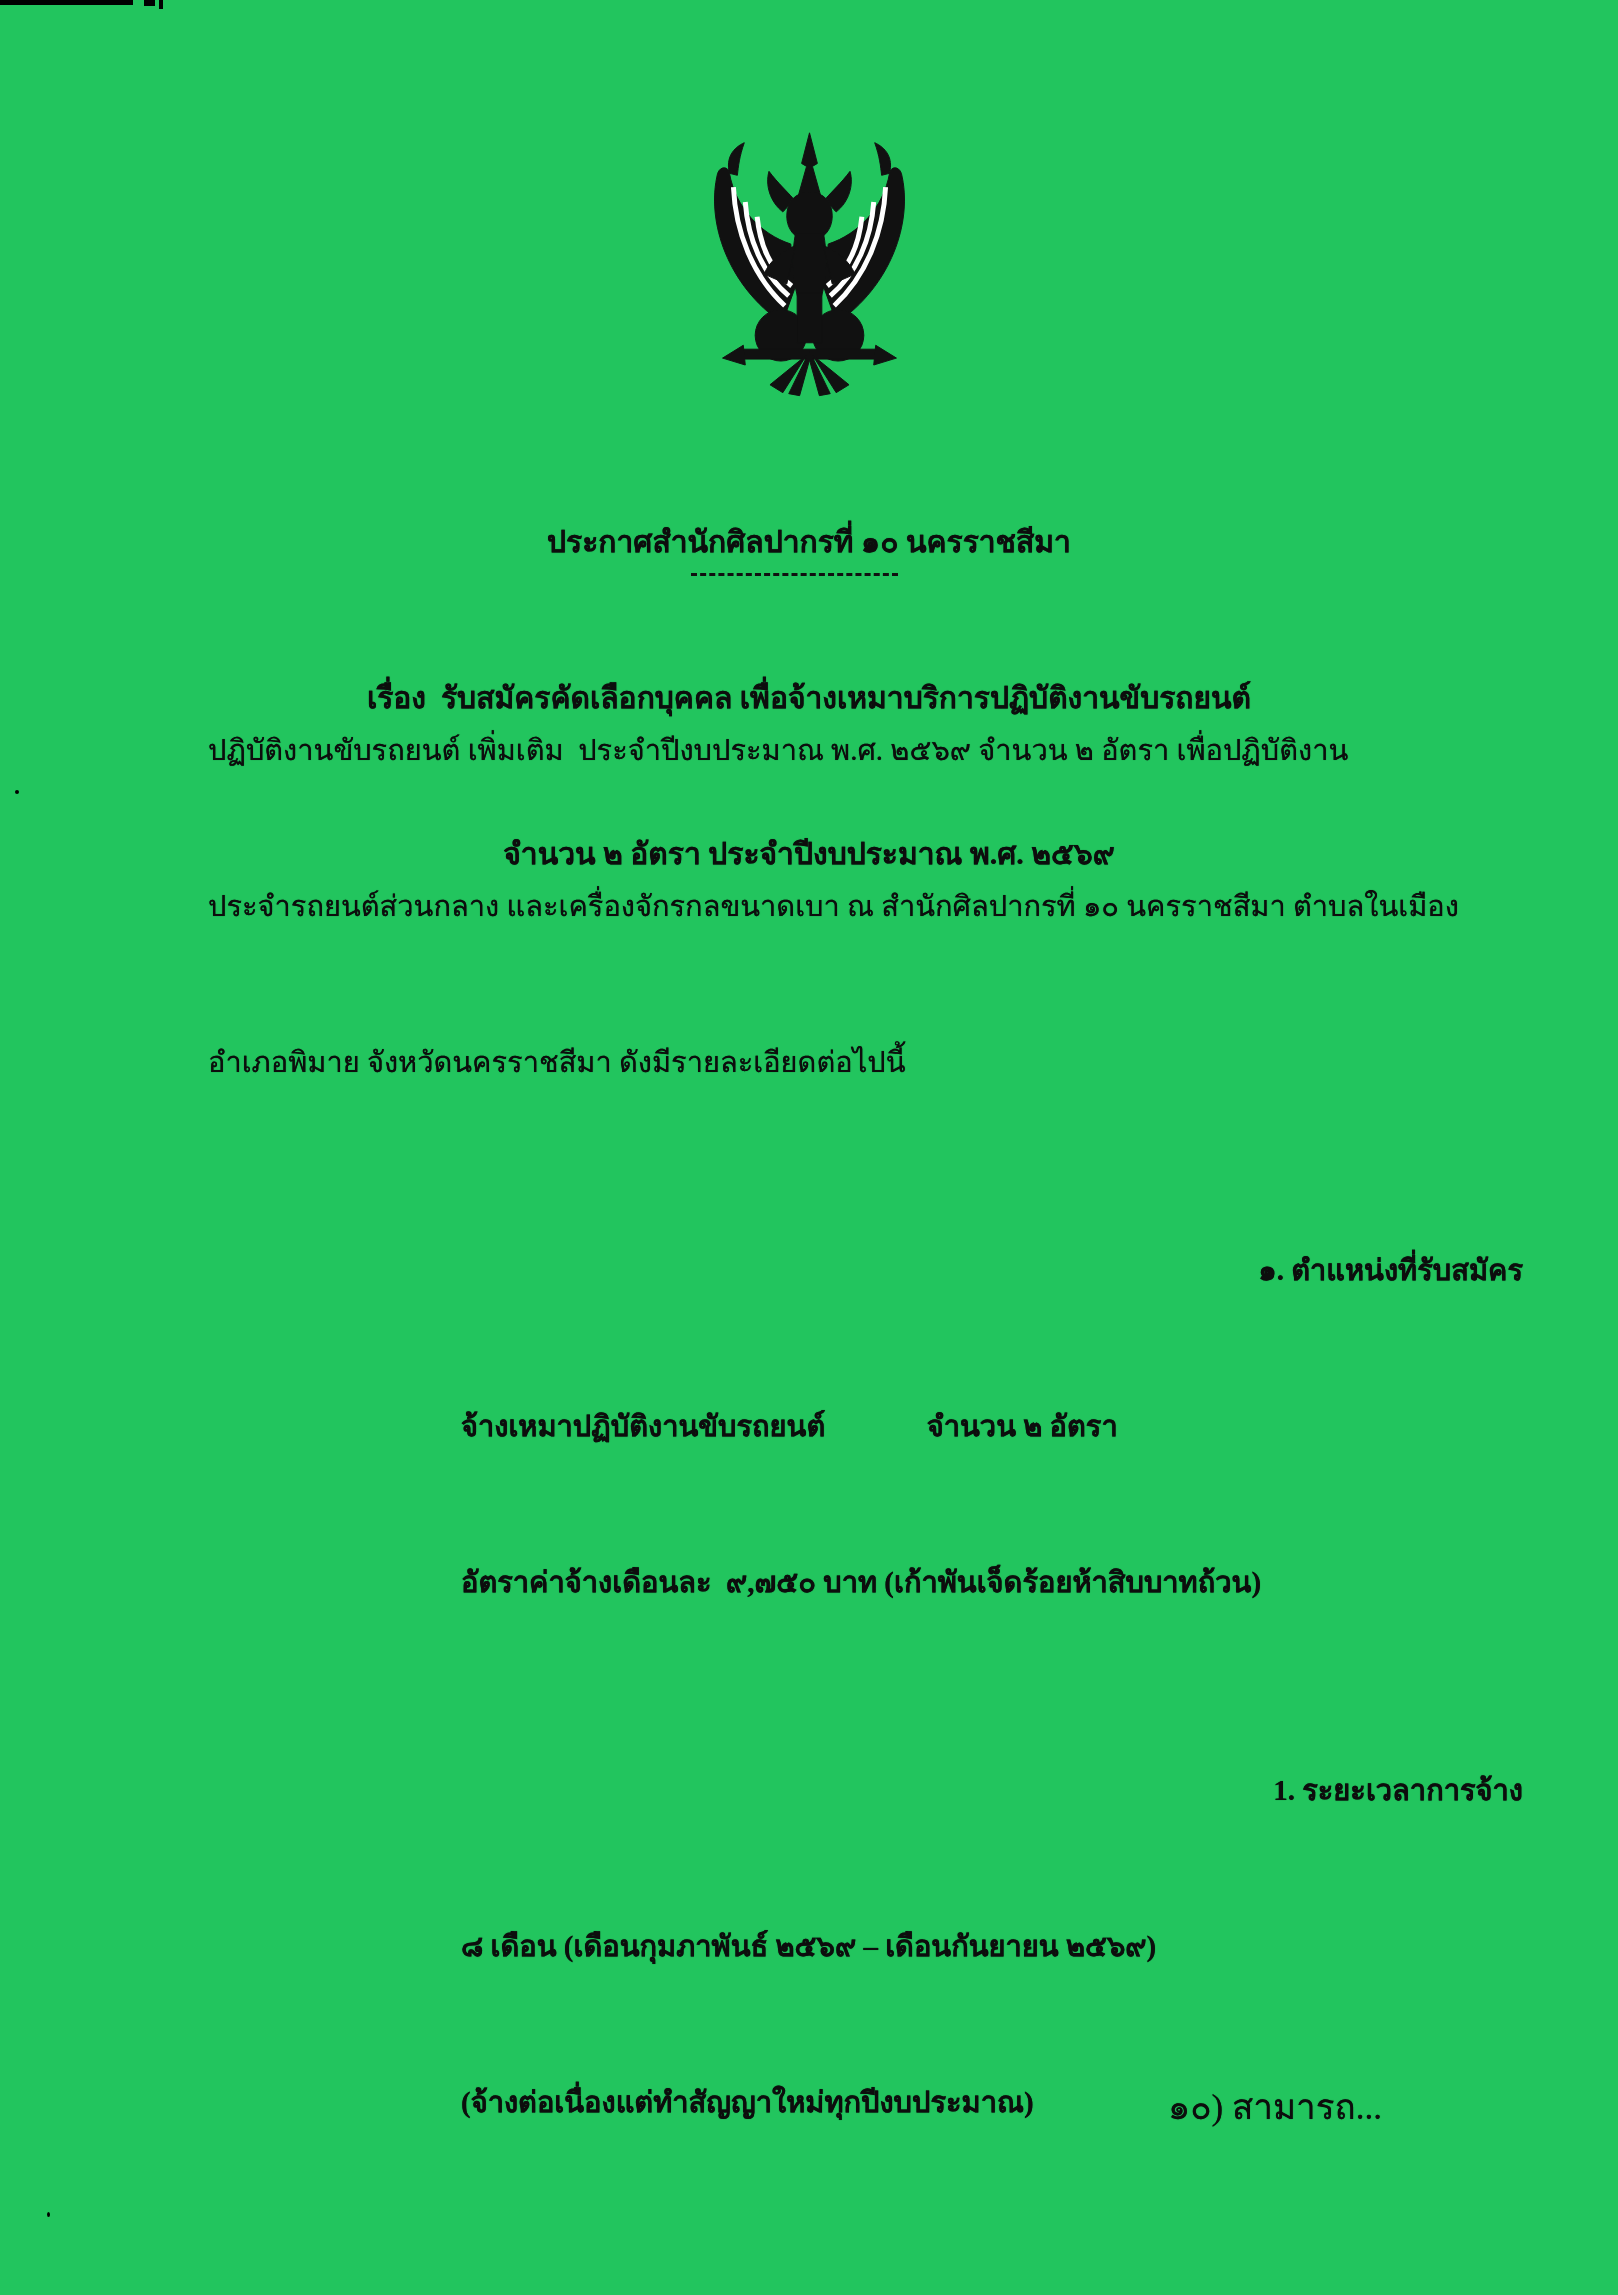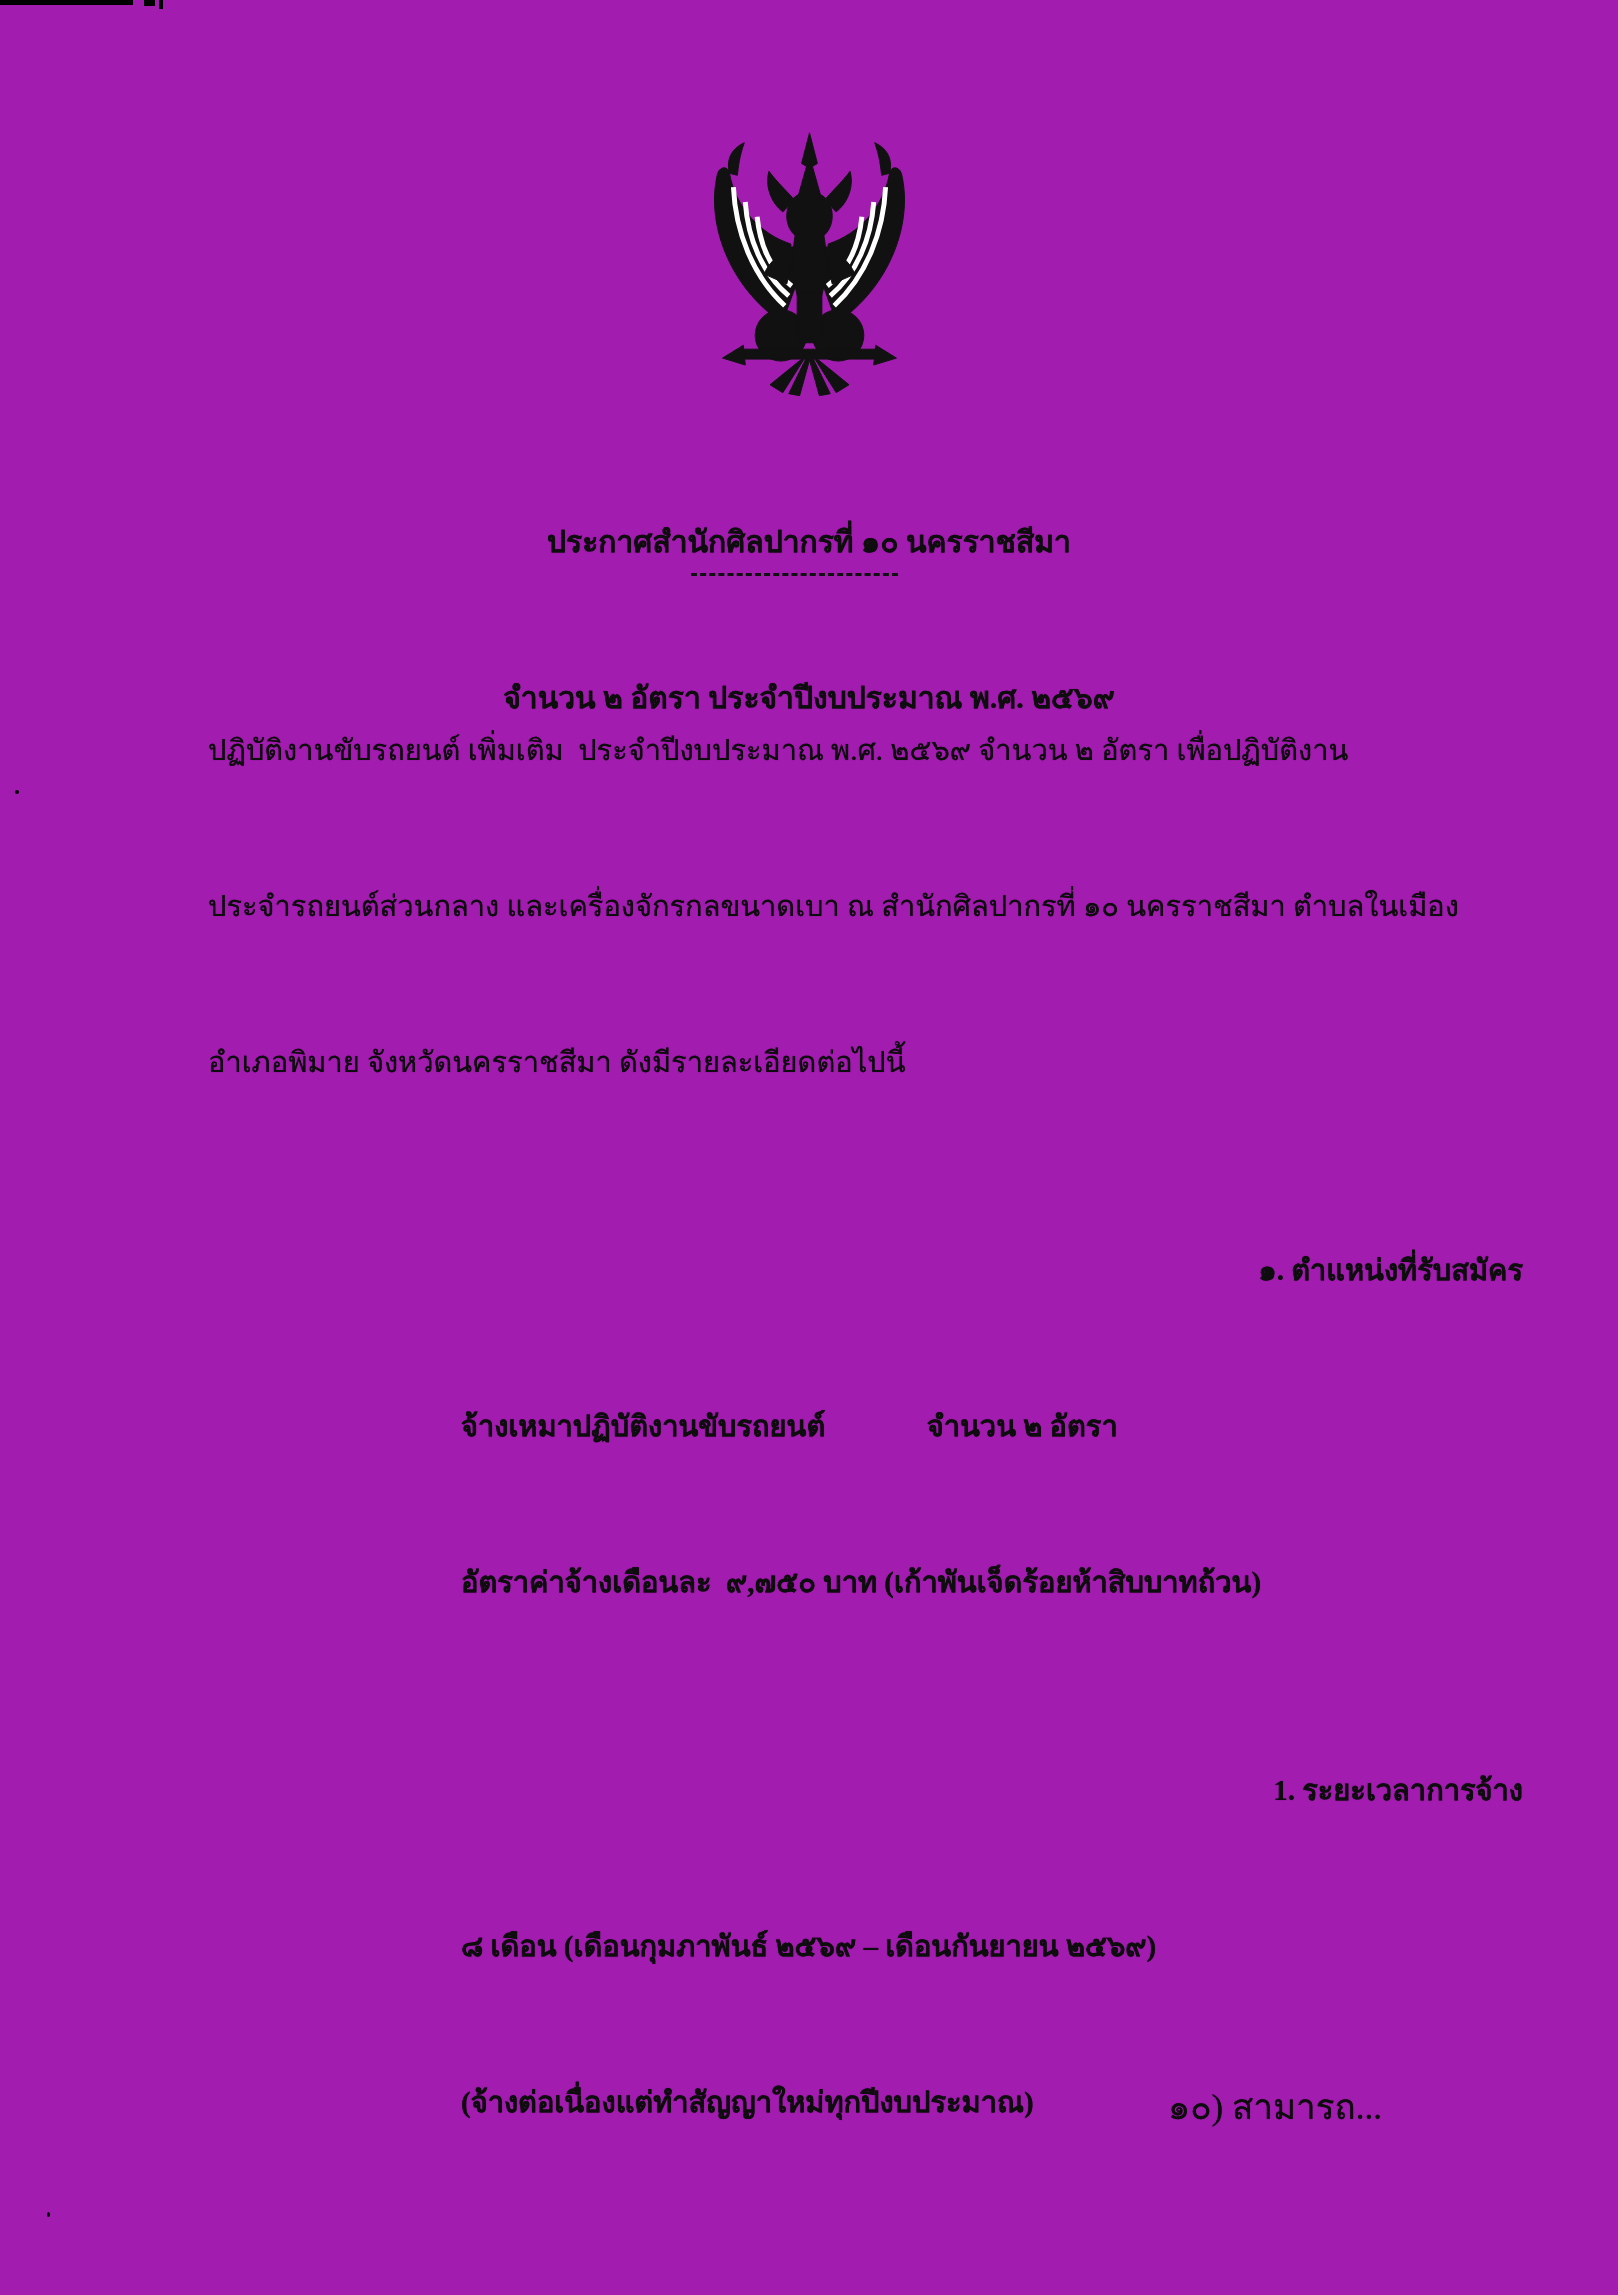--- a/index.html
+++ b/index.html
@@ -1,20 +1,20 @@
 <!DOCTYPE html>
 <html style="font-size:8px"><head>
 <meta charset="utf-8">
 <style>
   html, body { margin: 0; padding: 0; background: #e8e8e8; }
   .page {
     position: relative;
     width: 1618px;
     height: 2295px;
-    background: #a21caf;
+    background: #22c55e;
     overflow: hidden;
     font-family: "Liberation Serif", "DejaVu Serif", serif;
     color: #0d0d0d;
   }
   .scan-artifact { position: absolute; background: #000; }
   .artifact-bar   { left: 0;   top: 0;    width: 133px; height: 5px; }
   .artifact-sq    { left: 144px; top: 0;  width: 11px;  height: 6px; }
   .artifact-tick  { left: 159px; top: 0;  width: 4.4px;   height: 9px; }
   .artifact-dot-1 { left: 15px;  top: 790px; width: 4.4px; height: 4.4px; border-radius: 50%; }
   .artifact-dot-2 { left: 47px;  top: 2212px; width: 3px; height: 5px; border-radius: 50%; }
@@ -115,20 +115,21 @@
         <path d="M384 440 l42 26 -46 14 Z"></path>
         <path d="M250 452 L208 538 L230 542 L250 470 L270 542 L292 538 Z"></path>
         <path d="M244 460 L170 520 L196 536 Z"></path>
         <path d="M256 460 L330 520 L304 536 Z"></path>
       </g>
     </svg>
   </div>
 
   <div class="title-block">
     <div class="line">ประกาศสำนักศิลปากรที่ ๑๐ นครราชสีมา</div>
+    <div class="line">เรื่อง  รับสมัครคัดเลือกบุคคล เพื่อจ้างเหมาบริการปฏิบัติงานขับรถยนต์</div>
     <div class="line">จำนวน ๒ อัตรา ประจำปีงบประมาณ พ.ศ. ๒๕๖๙</div>
   </div>
 
   <div class="divider"></div>
 
   <div class="body-block">
     <div class="line l-cont">ปฏิบัติงานขับรถยนต์ เพิ่มเติม  ประจำปีงบประมาณ พ.ศ. ๒๕๖๙ จำนวน ๒ อัตรา เพื่อปฏิบัติงาน</div>
     <div class="line l-cont">ประจำรถยนต์ส่วนกลาง และเครื่องจักรกลขนาดเบา ณ สำนักศิลปากรที่ ๑๐ นครราชสีมา ตำบลในเมือง</div>
     <div class="line l-cont">อำเภอพิมาย จังหวัดนครราชสีมา ดังมีรายละเอียดต่อไปนี้</div>
 

